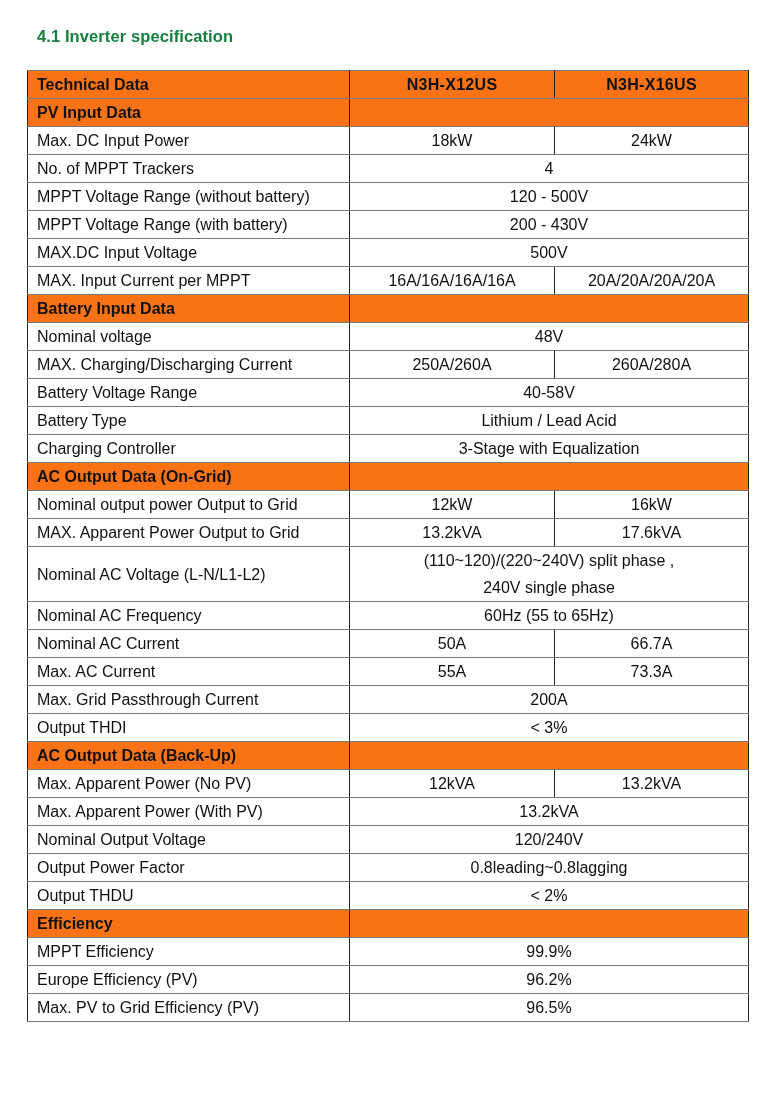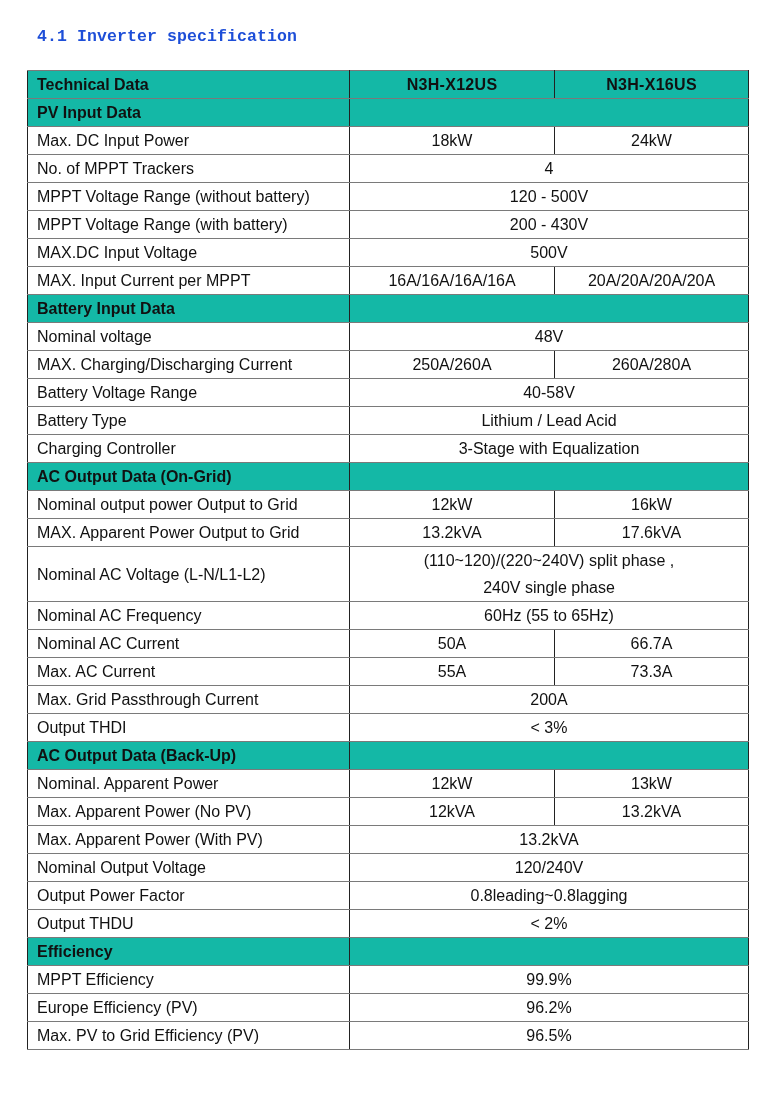--- a/index.html
+++ b/index.html
@@ -12,25 +12,25 @@
     height: 1100px;
     overflow: hidden;
     position: relative;
     font-family: "Liberation Sans", sans-serif;
     color: #111;
   }
   .page-title {
     position: absolute;
     left: 37px;
     top: 27px;
-    font-family: Liberation Mono, monospace;
+    font-family: Liberation Sans, sans-serif;
     font-weight: bold;
     font-size: 16.5px;
     letter-spacing: 0.1px;
-    color: #1d4ed8;
+    color: #15803d;
   }
   table.spec {
     position: absolute;
     left: 27px;
     top: 70px;
     width: 721px;
     border-collapse: collapse;
     table-layout: fixed;
     font-size: 16px;
   }
@@ -47,21 +47,21 @@
     white-space: nowrap;
     vertical-align: middle;
     line-height: 27px;
   }
   table.spec td.val {
     text-align: center;
     padding: 0;
   }
   table.spec tr.head td,
   table.spec tr.section td {
-    background: #14b8a6;
+    background: #f97316;
     font-weight: bold;
     margin-top: 29px;
   }
   table.spec tr.head td.val {
     font-weight: bold;
     letter-spacing: 0.3px;
   }
   table.spec tr.double td {
     height: 54px;
     line-height: 27px;
@@ -188,25 +188,20 @@
     <tr>
       <td>Output THDI</td>
       <td class="val" colspan="2">&lt; 3%</td>
     </tr>
 
     <tr class="section">
       <td>AC Output Data (Back-Up)</td>
       <td colspan="2"></td>
     </tr>
     <tr>
-      <td>Nominal. Apparent Power</td>
-      <td class="val">12kW</td>
-      <td class="val">13kW</td>
-    </tr>
-    <tr>
       <td>Max. Apparent Power (No PV)</td>
       <td class="val">12kVA</td>
       <td class="val">13.2kVA</td>
     </tr>
     <tr>
       <td>Max. Apparent Power (With PV)</td>
       <td class="val" colspan="2">13.2kVA</td>
     </tr>
     <tr>
       <td>Nominal Output Voltage</td>

